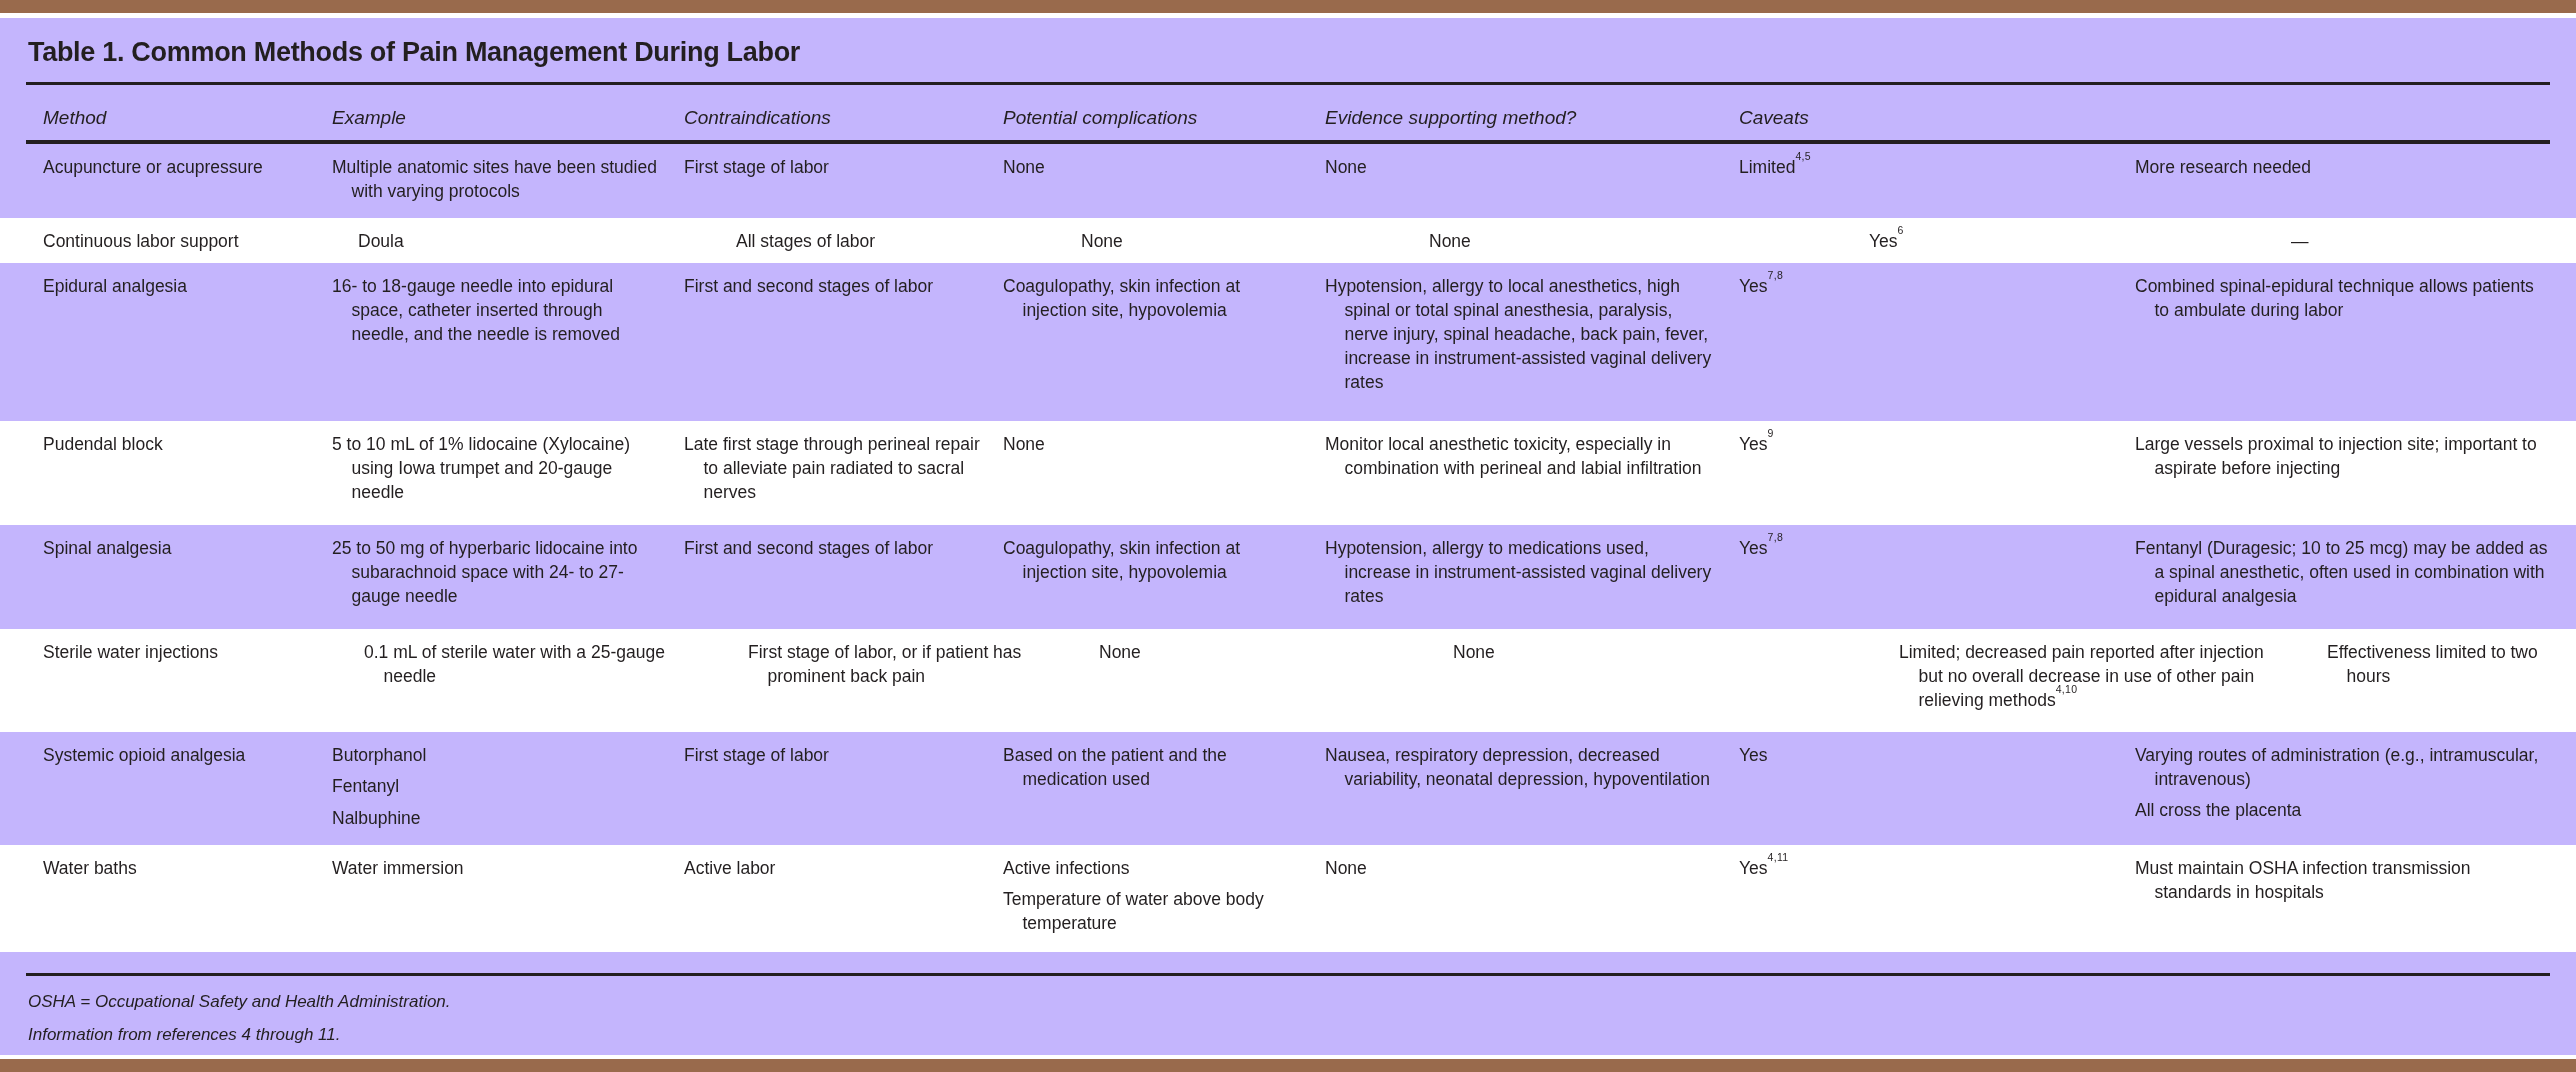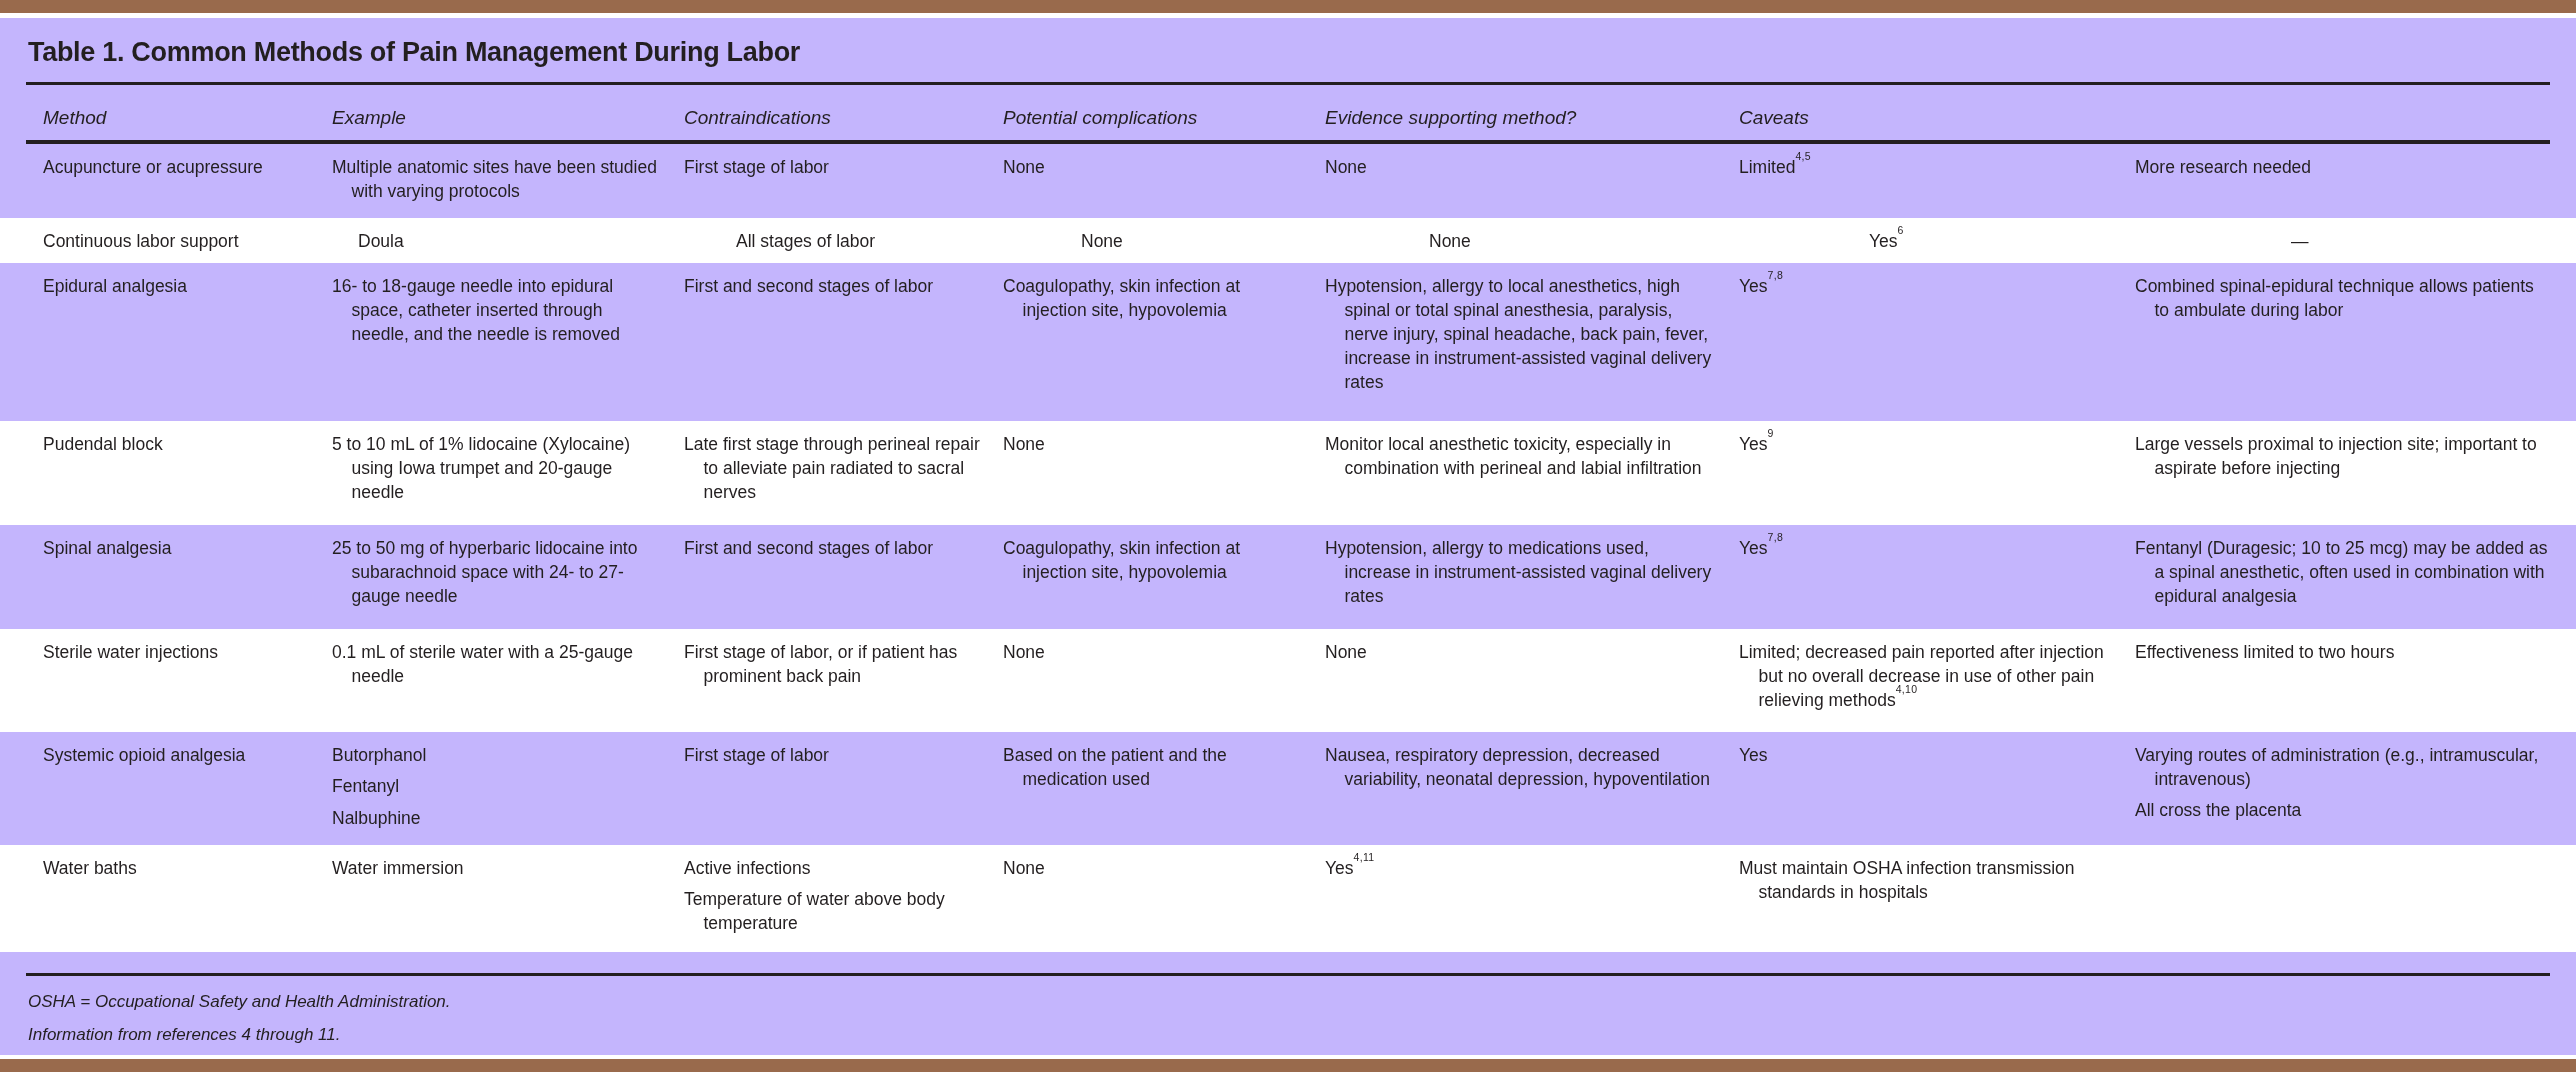--- a/index.html
+++ b/index.html
@@ -41,21 +41,21 @@
     font-size:17.5px; line-height:24px;
     padding:10.4px 22px 10.4px 0;
   }
   .tcell:last-child { padding-right:26px; }
   .trow.white { background:#ffffff; }
   .trow:nth-child(1) { min-height:74px; }
   .trow:nth-child(2) { min-height:41px;gap:26px;  }
   .trow:nth-child(3) { min-height:158px; }
   .trow:nth-child(4) { min-height:104px; }
   .trow:nth-child(5) { min-height:104px; }
-  .trow:nth-child(6) { min-height:103px; }
+  .trow:nth-child(6) { min-height:103px;gap:32px; }
   .trow:nth-child(7) { min-height:113px; }
   .trow:nth-child(8) { min-height:107px; }
 
   .para { padding-left:19.5px; text-indent:-19.5px; }
   .para + .para { margin-top:7.8px; }
 
   sup {
     font-size:0.6em; line-height:0;
     position:relative; top:-0.55em; letter-spacing:0.3px;
   }
@@ -245,20 +245,23 @@
           <div class="para">All cross the placenta</div>
         </div>
     </div>
 
     <div class="grid-row trow white">
       <div class="tcell">Water baths</div>
       <div class="tcell">
           <div class="para">Water immersion</div>
         </div>
       <div class="tcell">
+          <div class="para">Active labor</div>
+        </div>
+      <div class="tcell">
           <div class="para">Active infections</div>
           <div class="para">Temperature of water above body temperature</div>
         </div>
       <div class="tcell">
           <div class="para">None</div>
         </div>
       <div class="tcell">
           <div class="para"><span>Yes</span><sup>4,11</sup></div>
         </div>
       <div class="tcell">

